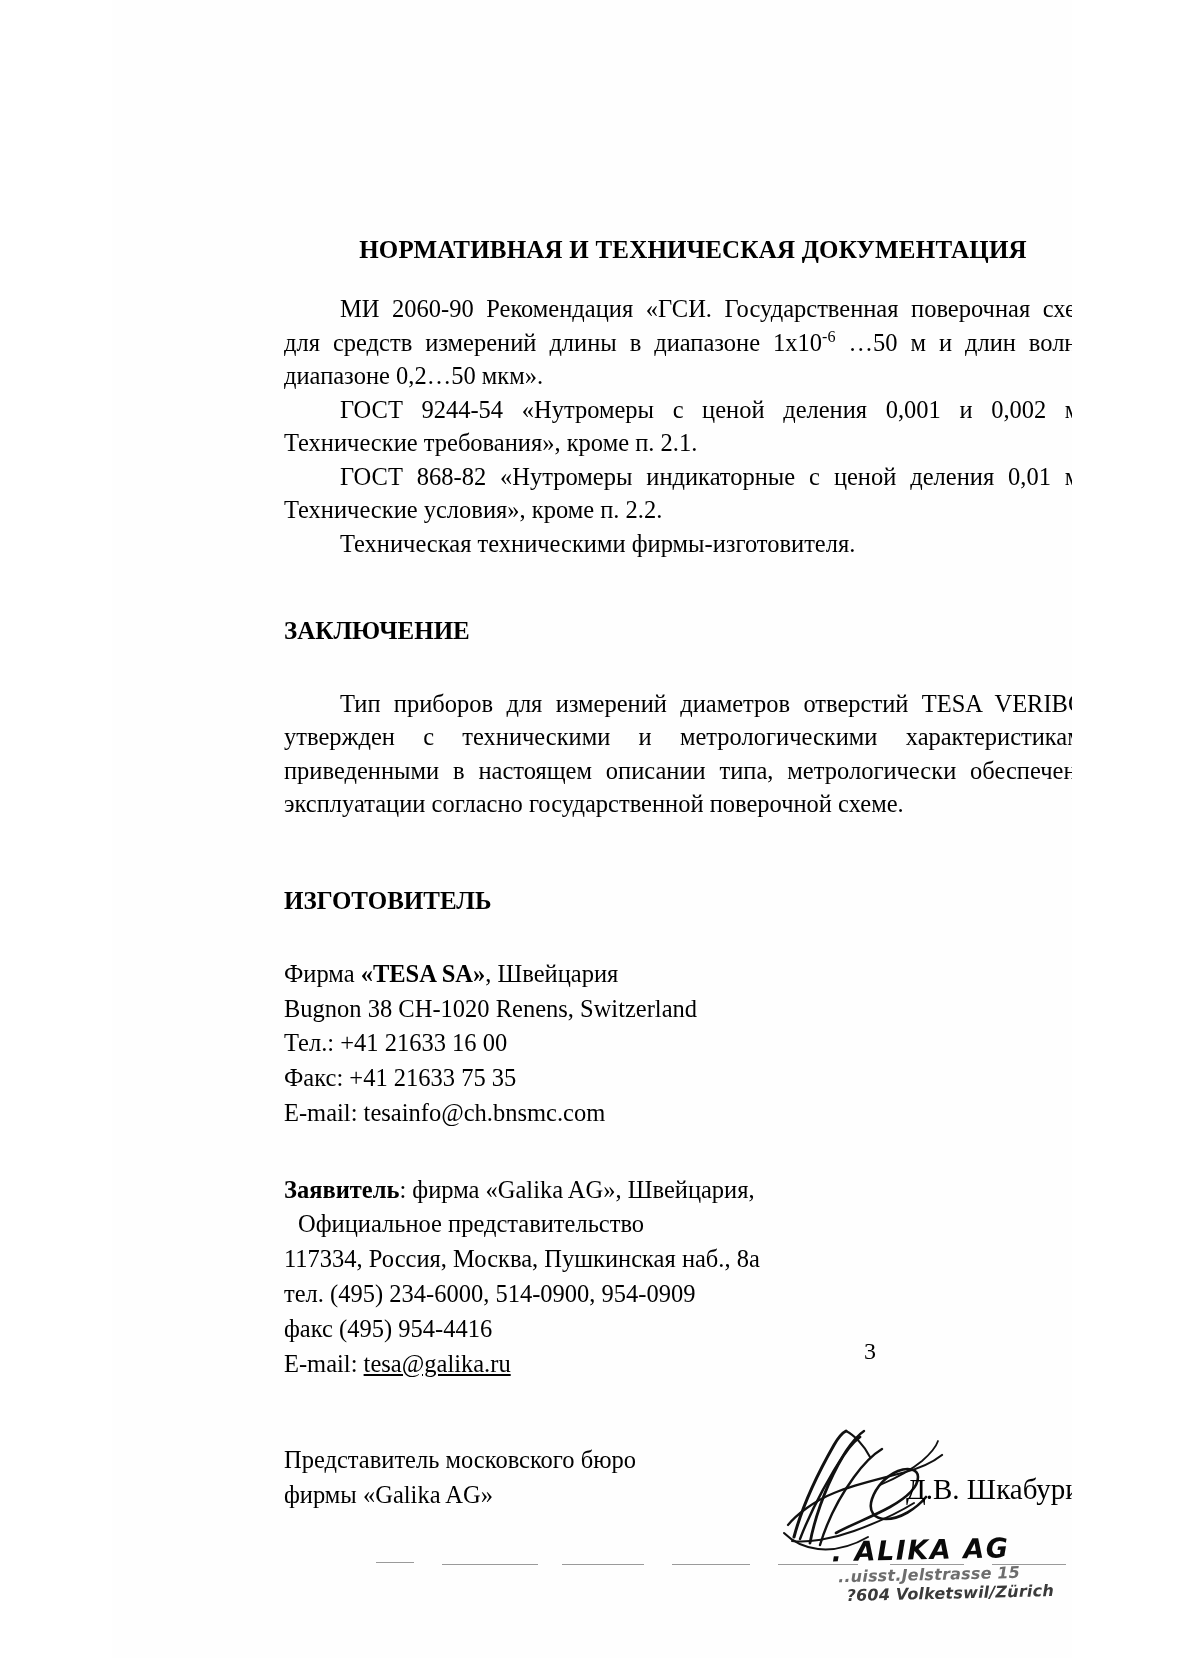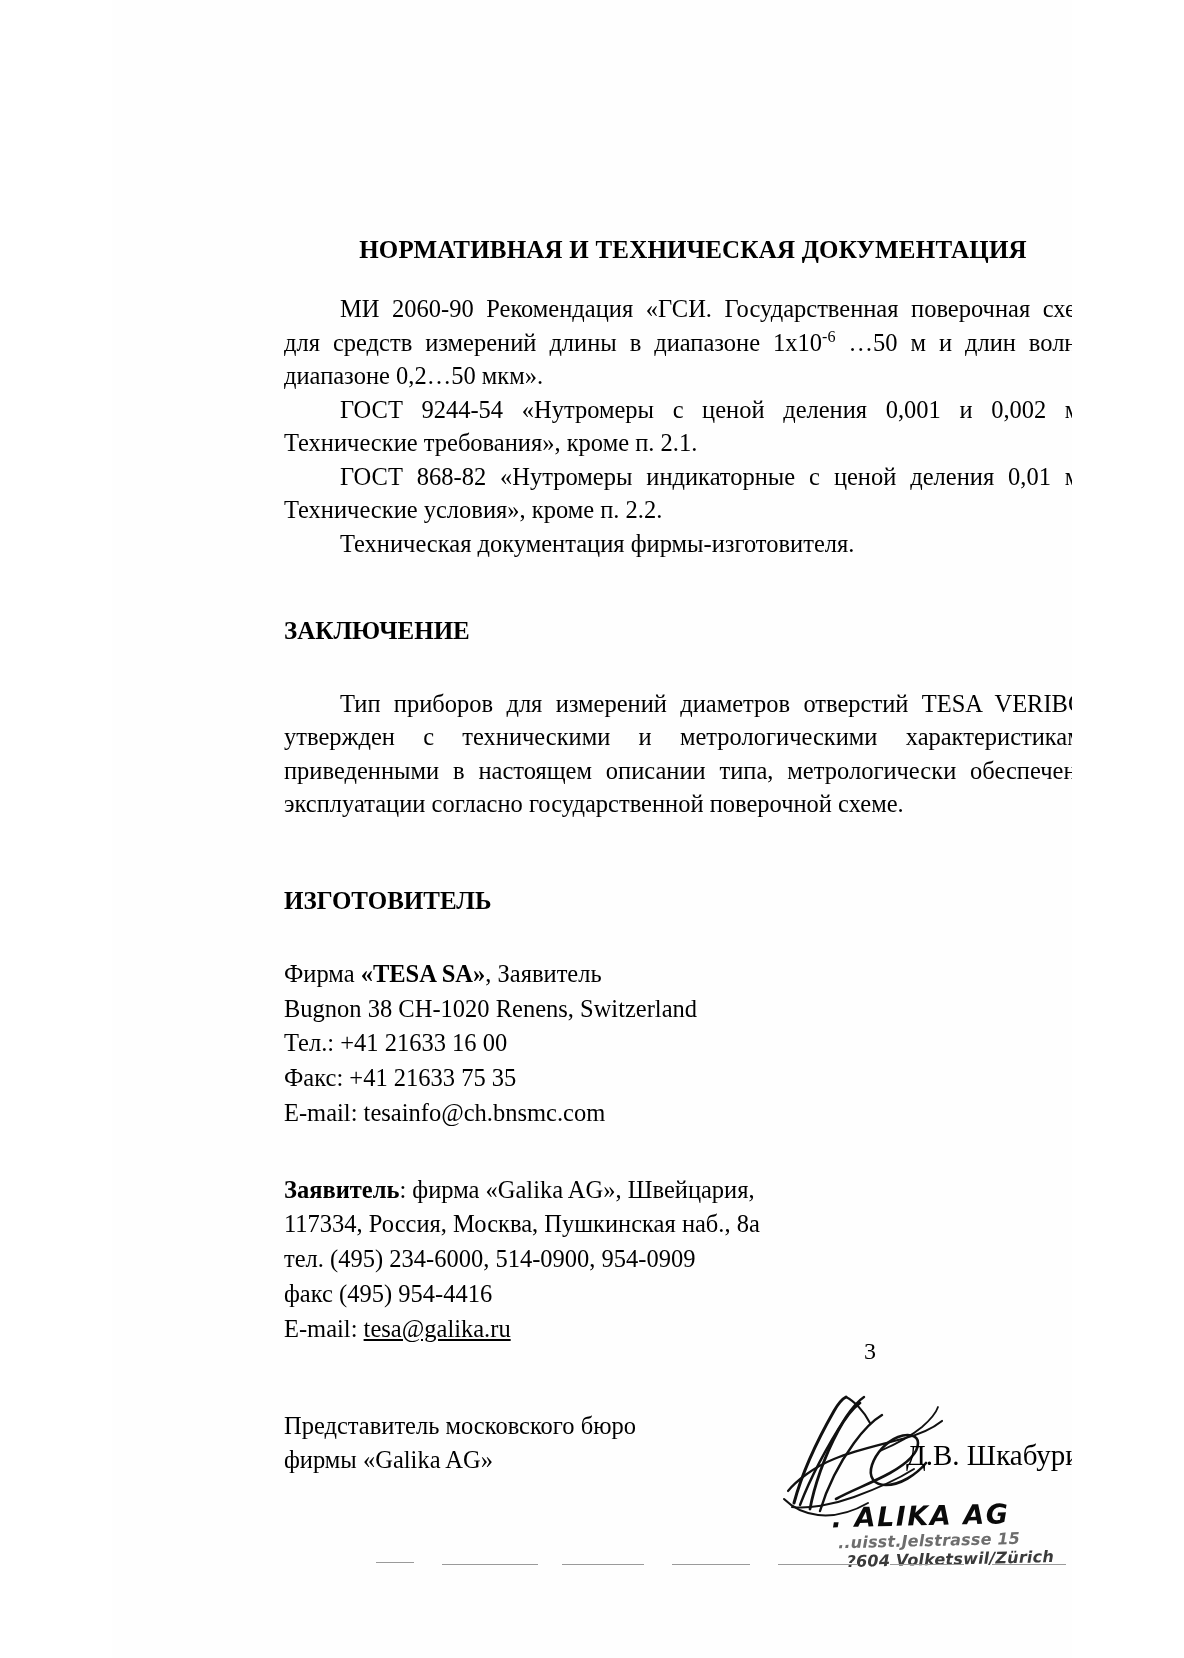--- a/index.html
+++ b/index.html
@@ -150,48 +150,49 @@
   <div class="content">
 
     <h1 class="doc-title">НОРМАТИВНАЯ И ТЕХНИЧЕСКАЯ ДОКУМЕНТАЦИЯ</h1>
 
     <p class="para"><span>МИ 2060-90 Рекомендация «ГСИ. Государственная поверочная схема для средств измерений длины в диапазоне 1x10</span><span class="sup">-6</span><span> …50 м и длин волн в диапазоне 0,2…50 мкм».</span></p>
 
     <p class="para">ГОСТ 9244-54 «Нутромеры с ценой деления 0,001 и 0,002 мм. Технические требования», кроме п. 2.1.</p>
 
     <p class="para">ГОСТ 868-82 «Нутромеры индикаторные с ценой деления 0,01 мм. Технические условия», кроме п. 2.2.</p>
 
-    <p class="para nojust">Техническая документация фирмы-изготовителя.</p>
+    <p class="para nojust">Техническая техническими фирмы-изготовителя.</p>
 
     <div class="gap-lg"></div>
 
     <h2 class="section-head">ЗАКЛЮЧЕНИЕ</h2>
 
     <div class="gap-md"></div>
 
     <p class="para">Тип приборов для измерений диаметров отверстий TESA VERIBOR утвержден с техническими и метрологическими характеристиками, приведенными в настоящем описании типа, метрологически обеспечен в эксплуатации согласно государственной поверочной схеме.</p>
 
     <div class="gap-xl"></div>
 
     <h2 class="section-head">ИЗГОТОВИТЕЛЬ</h2>
 
     <div class="gap-md"></div>
 
     <div class="block-left">
-      <div><span>Фирма </span><span class="bold">«TESA SA»</span><span>, Заявитель</span></div>
+      <div><span>Фирма </span><span class="bold">«TESA SA»</span><span>, Швейцария</span></div>
       <div>Bugnon 38 CH-1020 Renens, Switzerland</div>
       <div>Тел.: +41 21633 16 00</div>
       <div>Факс: +41 21633 75 35</div>
       <div>E-mail: tesainfo@ch.bnsmc.com</div>
     </div>
 
     <div class="gap-md"></div>
 
     <div class="block-left">
       <div><span class="bold">Заявитель</span><span>: фирма «Galika AG», Швейцария,</span></div>
+      <div class="indent-1">Официальное представительство</div>
       <div>117334, Россия, Москва, Пушкинская наб., 8а</div>
       <div>тел. (495) 234-6000, 514-0900, 954-0909</div>
       <div>факс (495) 954-4416</div>
       <div><span>E-mail: </span><span class="ul">tesa@galika.ru</span></div>
     </div>
 
     <div class="sign-row">
       <div class="sign-left">
         <div>Представитель московского бюро</div>
         <div>фирмы «Galika AG»</div>

